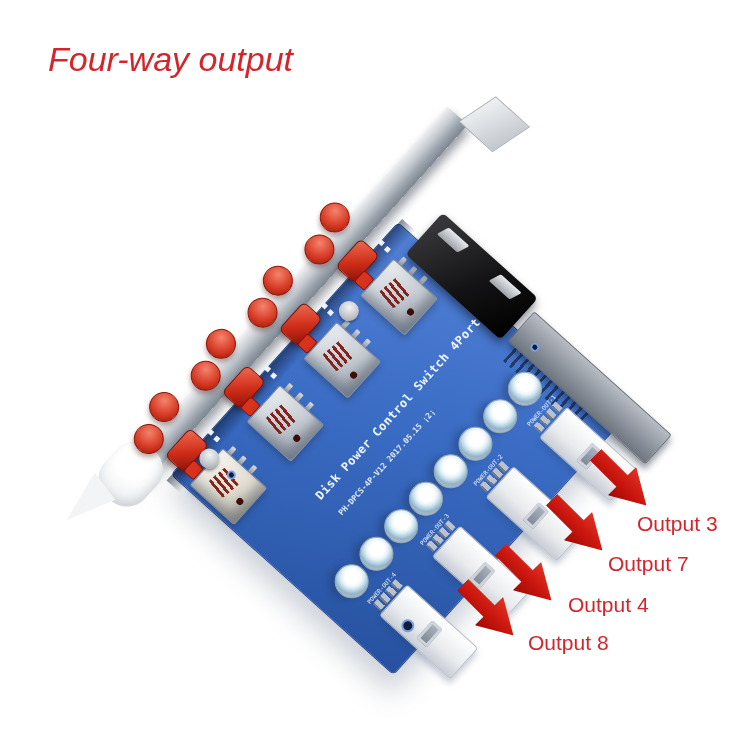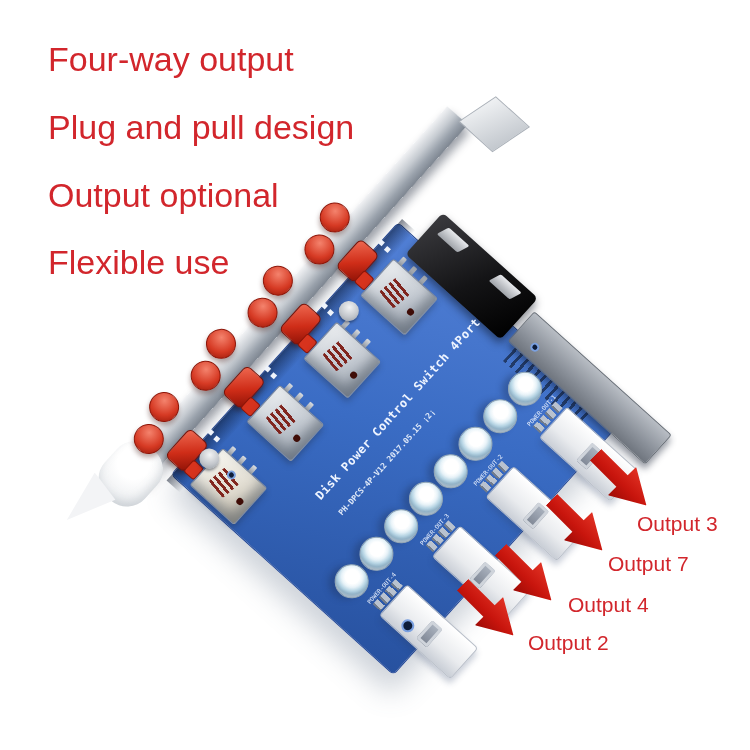--- a/index.html
+++ b/index.html
@@ -5,21 +5,21 @@
   :root{
     --accent-red:#d2262c; --arrow-red:#c8150d; --pcb-blue:#3a6cc4; --silkscreen-white:#eef4ff;
   }
   html,body{margin:0;padding:0;background:#fff;}
   .scene{position:relative;width:750px;height:750px;background:#fff;overflow:hidden;
          font-family:"Liberation Sans",sans-serif;}
   .scene *{position:absolute;box-sizing:border-box;}
 
   
   .headline{left:48px;top:0;width:420px;height:300px;}
-  .headline span{left:0;display:block;font-size:34px;color:var(--accent-red);letter-spacing:0;white-space:nowrap;}
+  .headline span{left:0;display:block;font-size:34px;color:var(--accent-red);letter-spacing:0;white-space:nowrap;font-style:italic;}
 
   
   .board{left:398px;top:222px;width:300px;height:340px;transform:rotate(42deg);transform-origin:0 0;
          background:linear-gradient(150deg,#5280d6 0%,var(--pcb-blue) 45%,#27519f 100%);
          border:1px solid #1f4494;border-radius:5px;
          box-shadow:12px 16px 28px rgba(90,105,130,.30);}
   .board::before{content:"";inset:0;border-radius:5px;
          background:linear-gradient(180deg,rgba(255,255,255,.25),rgba(255,255,255,0) 16%);}
   .edge-shadow{left:0;top:-6px;width:18px;height:352px;
          background:linear-gradient(90deg,rgba(5,15,35,.5),rgba(5,15,35,0));}
@@ -122,23 +122,20 @@
          background:linear-gradient(180deg,#e23325,var(--arrow-red) 55%,#9e0b06);}
   .outlabel{font-size:21px;color:var(--accent-red);white-space:nowrap;}
 </style>
 </head>
 <body>
 
 <div class="scene">
 
   <div class="headline">
     <span style="top:40px">Four-way output</span>
-    <span style="top:108px">Plug and pull design</span>
-    <span style="top:176px">Output optional</span>
-    <span style="top:243px">Flexible use</span>
   </div>
 
   <div class="board">
 
     <div class="bracket"></div>
     <div class="flange"></div>
     <div class="bracket-cap"></div>
     <div class="bracket-tip"></div>
     <div class="edge-shadow"></div>
 
@@ -256,15 +253,15 @@
   </div>
 
   <div class="arrow" style="left:585px;top:460px"></div>
   <div class="arrow" style="left:541px;top:505px"></div>
   <div class="arrow" style="left:490px;top:555px"></div>
   <div class="arrow" style="left:452px;top:590px"></div>
 
   <span class="outlabel" style="left:637px;top:512px">Output 3</span>
   <span class="outlabel" style="left:608px;top:552px">Output 7</span>
   <span class="outlabel" style="left:568px;top:593px">Output 4</span>
-  <span class="outlabel" style="left:528px;top:631px">Output 2</span>
+  <span class="outlabel" style="left:528px;top:631px">Output 8</span>
 
 </div>
 
 </body></html>

